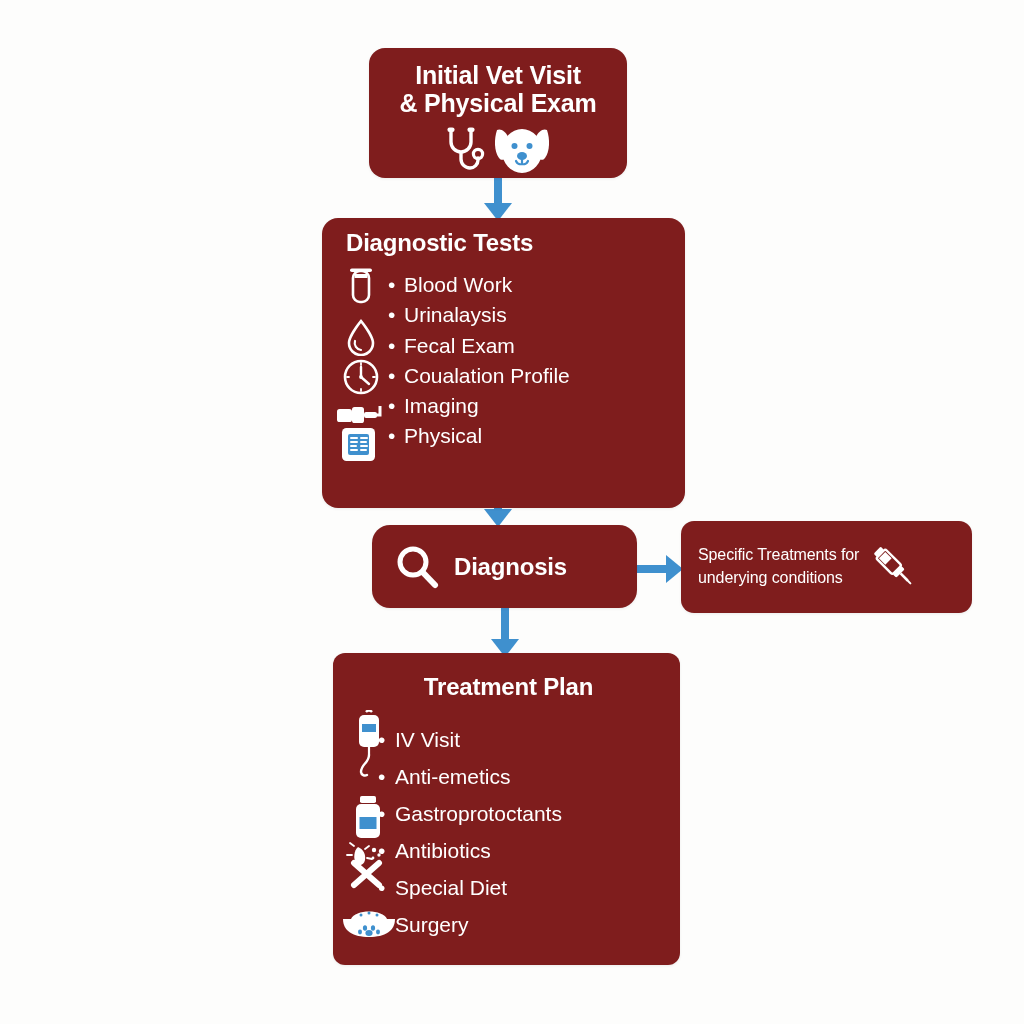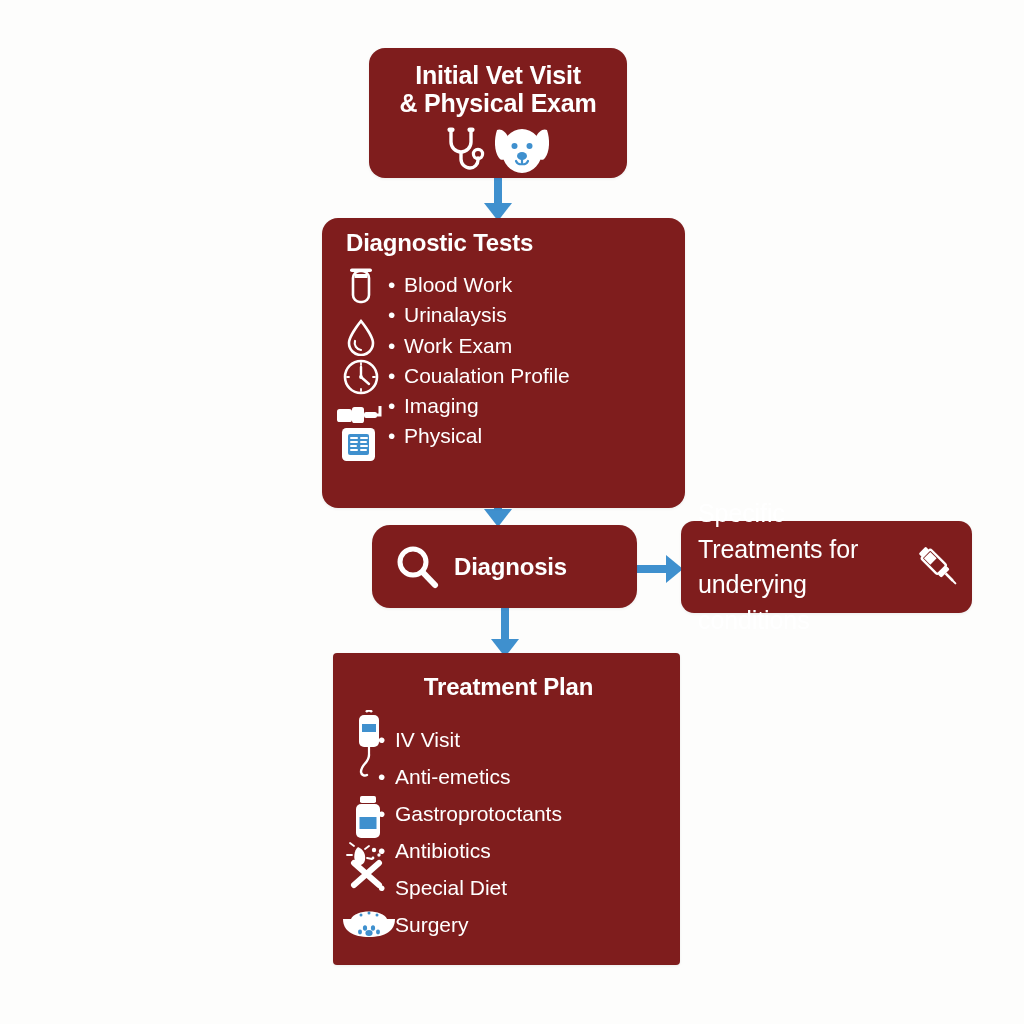--- a/index.html
+++ b/index.html
@@ -130,38 +130,38 @@
   #node-specific-treatments {
     left: 681px;
     top: 521px;
     width: 291px;
     height: 92px;
     border-radius: 13px;
     display: flex;
     align-items: center;
   }
   #node-specific-treatments .stxt {
-    font-size: 25px;
+    font-size: 16px;
     line-height: 1.42;
     margin-left: 17px;
     letter-spacing: -0.1px;
   }
   #node-specific-treatments .syr {
     margin-left: 6px;
     margin-right: 8px;
     flex: 0 0 auto;
   }
 
   
   #node-treatment-plan {
     left: 333px;
     top: 653px;
     width: 347px;
     height: 312px;
-    border-radius: 4px;
+    border-radius: 12px;
   }
   #node-treatment-plan .title {
     font-size: 24px;
     font-weight: bold;
     position: absolute;
     width: 100%;
     text-align: center;
     top: 20px;
     left: 2px;
     letter-spacing: -0.2px;
@@ -291,21 +291,21 @@
             <path d="M22 19 h5"></path>
             <path d="M22 23 h6"></path>
             <path d="M22 27 h5"></path>
         </g>
       </svg>
     </div>
 
     <ul class="list">
       <li><span class="bullet">•</span><span>Blood Work</span></li>
       <li><span class="bullet">•</span><span>Urinalaysis</span></li>
-      <li><span class="bullet">•</span><span>Work Exam</span></li>
+      <li><span class="bullet">•</span><span>Fecal Exam</span></li>
       <li><span class="bullet">•</span><span>Coualation Profile</span></li>
       <li><span class="bullet">•</span><span>Imaging</span></li>
       <li><span class="bullet">•</span><span>Physical</span></li>
     </ul>
   </div>
 
   <div class="node" id="node-diagnosis">
     <span class="mag">
       <svg width="46" height="46" viewBox="0 0 46 46">
         <circle cx="19" cy="18" r="13" fill="none" stroke="#ffffff" stroke-width="5"></circle>

